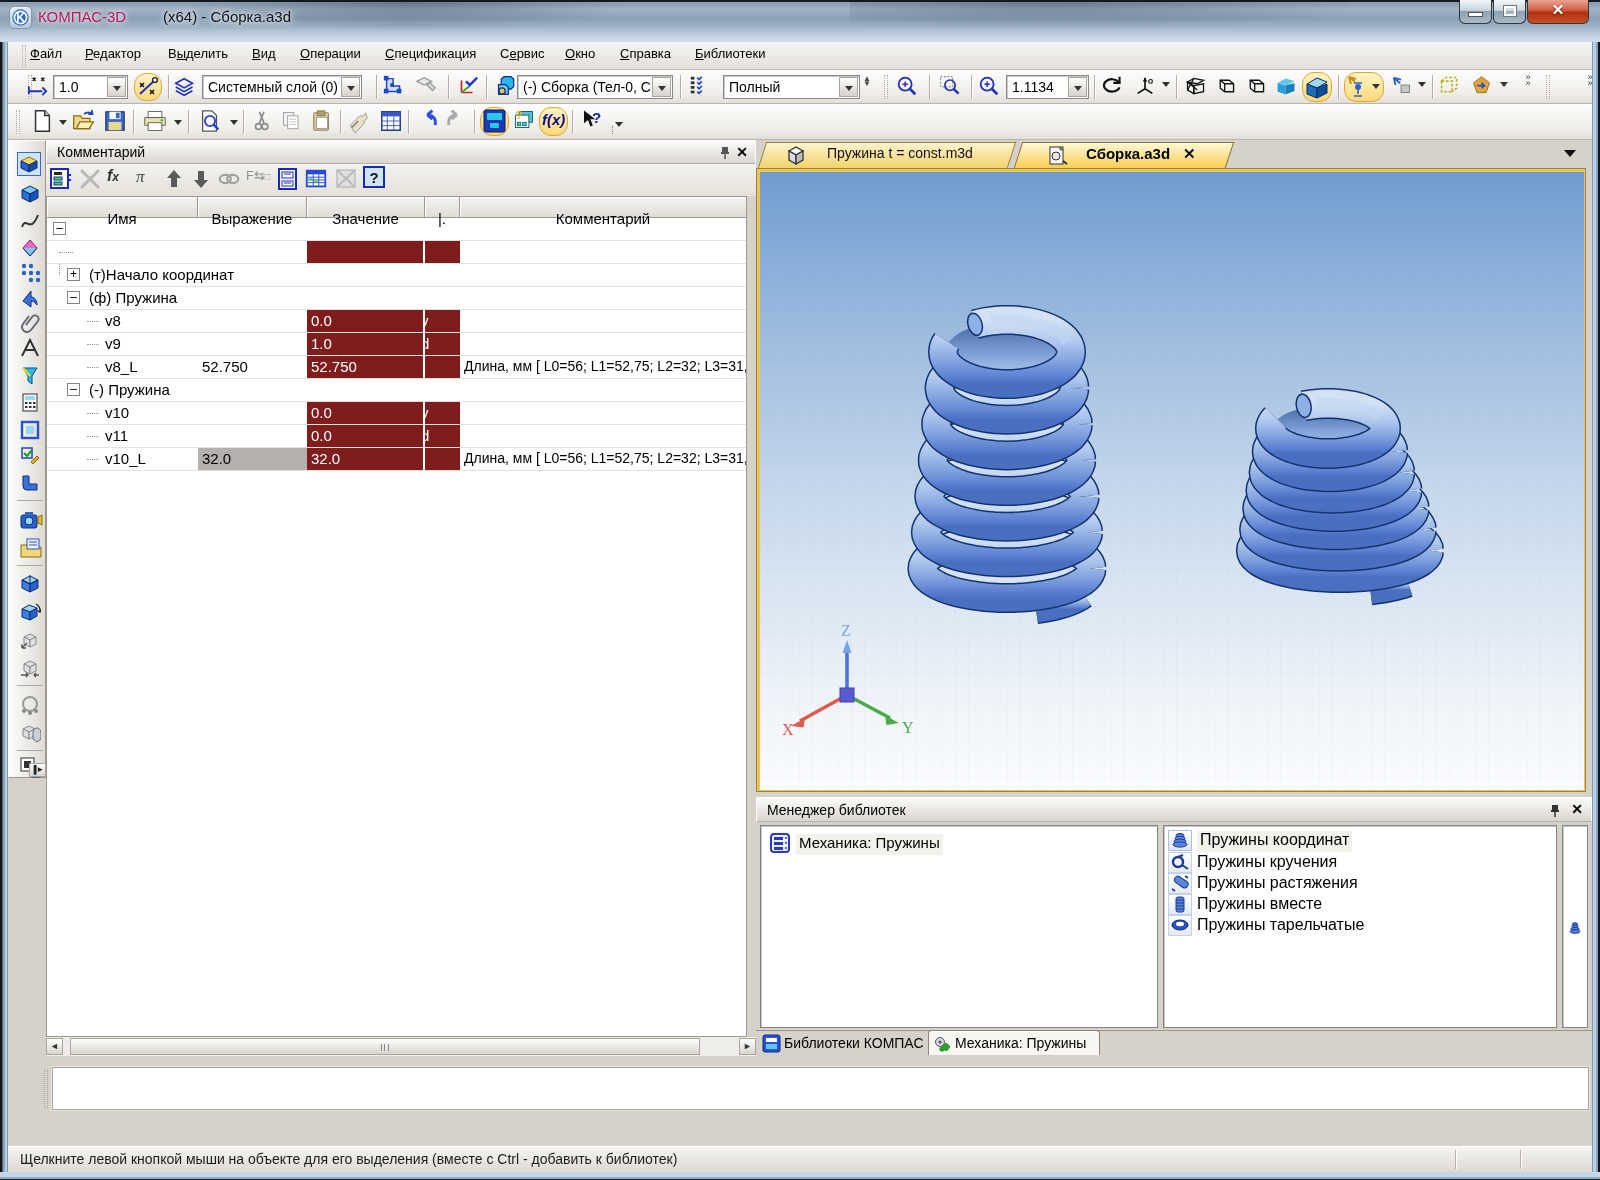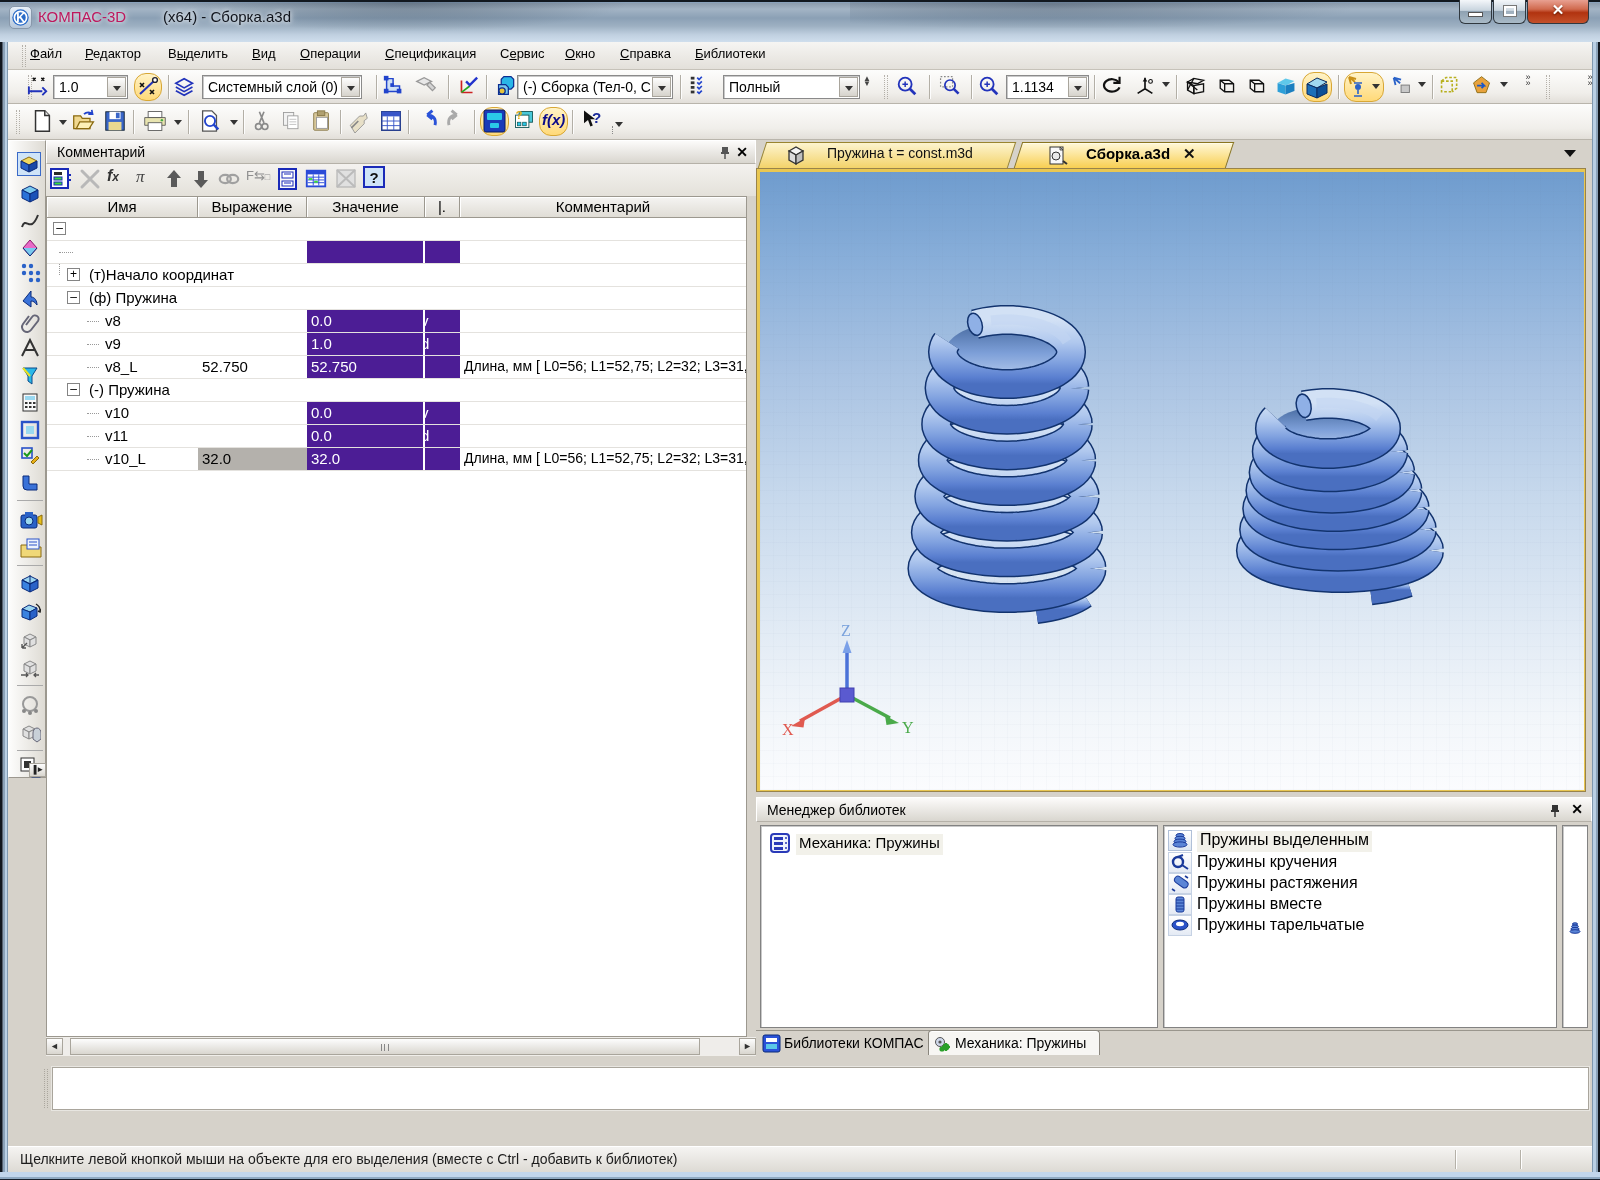--- a/index.html
+++ b/index.html
@@ -27,24 +27,24 @@
 .ticon{position:absolute;width:24px;height:24px}
 .hl{background:linear-gradient(#fff3c8,#ffd978);border:1px solid #d8a735;border-radius:12px}
 
 #leftbar{left:8px;top:140px;width:38px;height:638px;background:linear-gradient(90deg,#fdfdfc,#dedbd4);border:1px solid #fff;border-right:1px solid #9c988f;border-bottom:1px solid #9c988f}
 
 #varpanel{left:46px;top:140px;width:710px;height:917px}
 #varhead{left:0;top:0;width:710px;height:24px;background:linear-gradient(#fcfbfa,#d9d6cf);border:1px solid #fff;border-bottom:1px solid #b5b1a8;font-size:14px}
 #vartools{left:0;top:24px;width:710px;height:32px;background:linear-gradient(#f4f2ef,#e4e1da)}
 #vartable{left:0;top:56px;width:701px;height:841px;background:#fff;border:1px solid #9c988f;font-size:15px}
 .cmt{font-size:14px}
-.th{position:absolute;top:0;height:21px;background:linear-gradient(#f5f4f2,#e0ddd6);border-right:1px solid #9c988f;border-bottom:1px solid #9c988f;box-shadow:inset 1px 1px 0 #fff;text-align:center;padding-top:1px}
+.th{position:absolute;top:0;height:21px;background:linear-gradient(#f5f4f2,#e0ddd6);border-right:1px solid #9c988f;border-bottom:1px solid #9c988f;box-shadow:inset 1px 1px 0 #fff;text-align:center;padding-top:13px}
 .row{position:absolute;left:0;width:699px;height:23px;border-bottom:1px solid #e4e2de}
 .cell{position:absolute;top:0;height:22px;padding:2px 4px;white-space:nowrap;overflow:hidden}
-.dk{background:#4c1d95;color:#fff}
+.dk{background:#7f1d1d;color:#fff}
 .lt{background:#b4b1ac}
 .pm{position:absolute;width:13px;height:13px;border:1px solid #848484;background:#fff;font-size:12px;line-height:11px;text-align:center;color:#000}
 #varscroll{left:0;top:897px;width:710px;height:19px;background:#f0eeea}
 
 #doctabs{left:756px;top:140px;width:836px;height:28px}
 #viewfrm{left:756px;top:168px;width:830px;height:624px;background:#e9c752;border:1px solid #99834a}
 #viewport{left:3px;top:3px;width:824px;height:618px;background:repeating-linear-gradient(0deg,rgba(100,120,150,0.03) 0 1px,transparent 1px 13px),repeating-linear-gradient(90deg,rgba(100,120,150,0.03) 0 1px,transparent 1px 13px),linear-gradient(#6f9cce 0%,#88aed9 14%,#a8c2e2 32%,#c6d8ec 52%,#dfe9f4 72%,#f2f6fa 88%,#fbfcfe 100%)}
 
 #libpanel{left:756px;top:797px;width:836px;height:260px}
 #libhead{left:0;top:0;width:836px;height:25px;background:linear-gradient(#fcfbfa,#d9d6cf);border:1px solid #fff;border-bottom:1px solid #b5b1a8;font-size:14px}
@@ -754,21 +754,21 @@
   </div>
   <div class="libbox" style="left:407px;width:394px">
    <div class="abs" style="left:4px;top:4px;width:24px;height:21px;border:1px solid #b0c0d8;background:linear-gradient(#fff,#dde6f2)"><svg width="22" height="19" viewBox="0 0 22 19">
             <g stroke="#1a3a9a" fill="#5b85d6">
               <ellipse cx="11" cy="4.5" rx="4" ry="2"></ellipse>
               <ellipse cx="11" cy="7.5" rx="5" ry="2.2"></ellipse>
               <ellipse cx="11" cy="10.5" rx="6" ry="2.4"></ellipse>
               <ellipse cx="11" cy="13.5" rx="7" ry="2.6"></ellipse>
             </g>
           </svg></div>
-   <span class="libitem2" style="left:33px;top:5px;background:#f2f1ea;padding:0 3px">Пружины выделенным</span>
+   <span class="libitem2" style="left:33px;top:5px;background:#f2f1ea;padding:0 3px">Пружины координат</span>
    <div class="abs" style="left:4px;top:26px;width:24px;height:21px;border:1px solid #c6d2e4;background:linear-gradient(#fff,#e4eaf4)"><svg width="22" height="19" viewBox="0 0 22 19">
             <circle cx="9" cy="9" r="5" fill="none" stroke="#1a3a9a" stroke-width="2.4"></circle>
             <path d="M13 12 l6 4 M9 4 l5-2" stroke="#1a3a9a" stroke-width="2"></path>
           </svg></div>
    <span class="libitem2" style="left:33px;top:27px">Пружины кручения</span>
    <div class="abs" style="left:4px;top:47px;width:24px;height:21px;border:1px solid #c6d2e4;background:linear-gradient(#fff,#e4eaf4)"><svg width="22" height="19" viewBox="0 0 22 19">
             <path d="M3 15 l3 2 M16 2 l3 2" stroke="#1a3a9a" stroke-width="1.6"></path>
             <rect x="4" y="4" width="15" height="7" rx="3.5" fill="#5b85d6" stroke="#1a3a9a" transform="rotate(35 11 9)"></rect>
           </svg></div>
    <span class="libitem2" style="left:33px;top:48px">Пружины растяжения</span>

